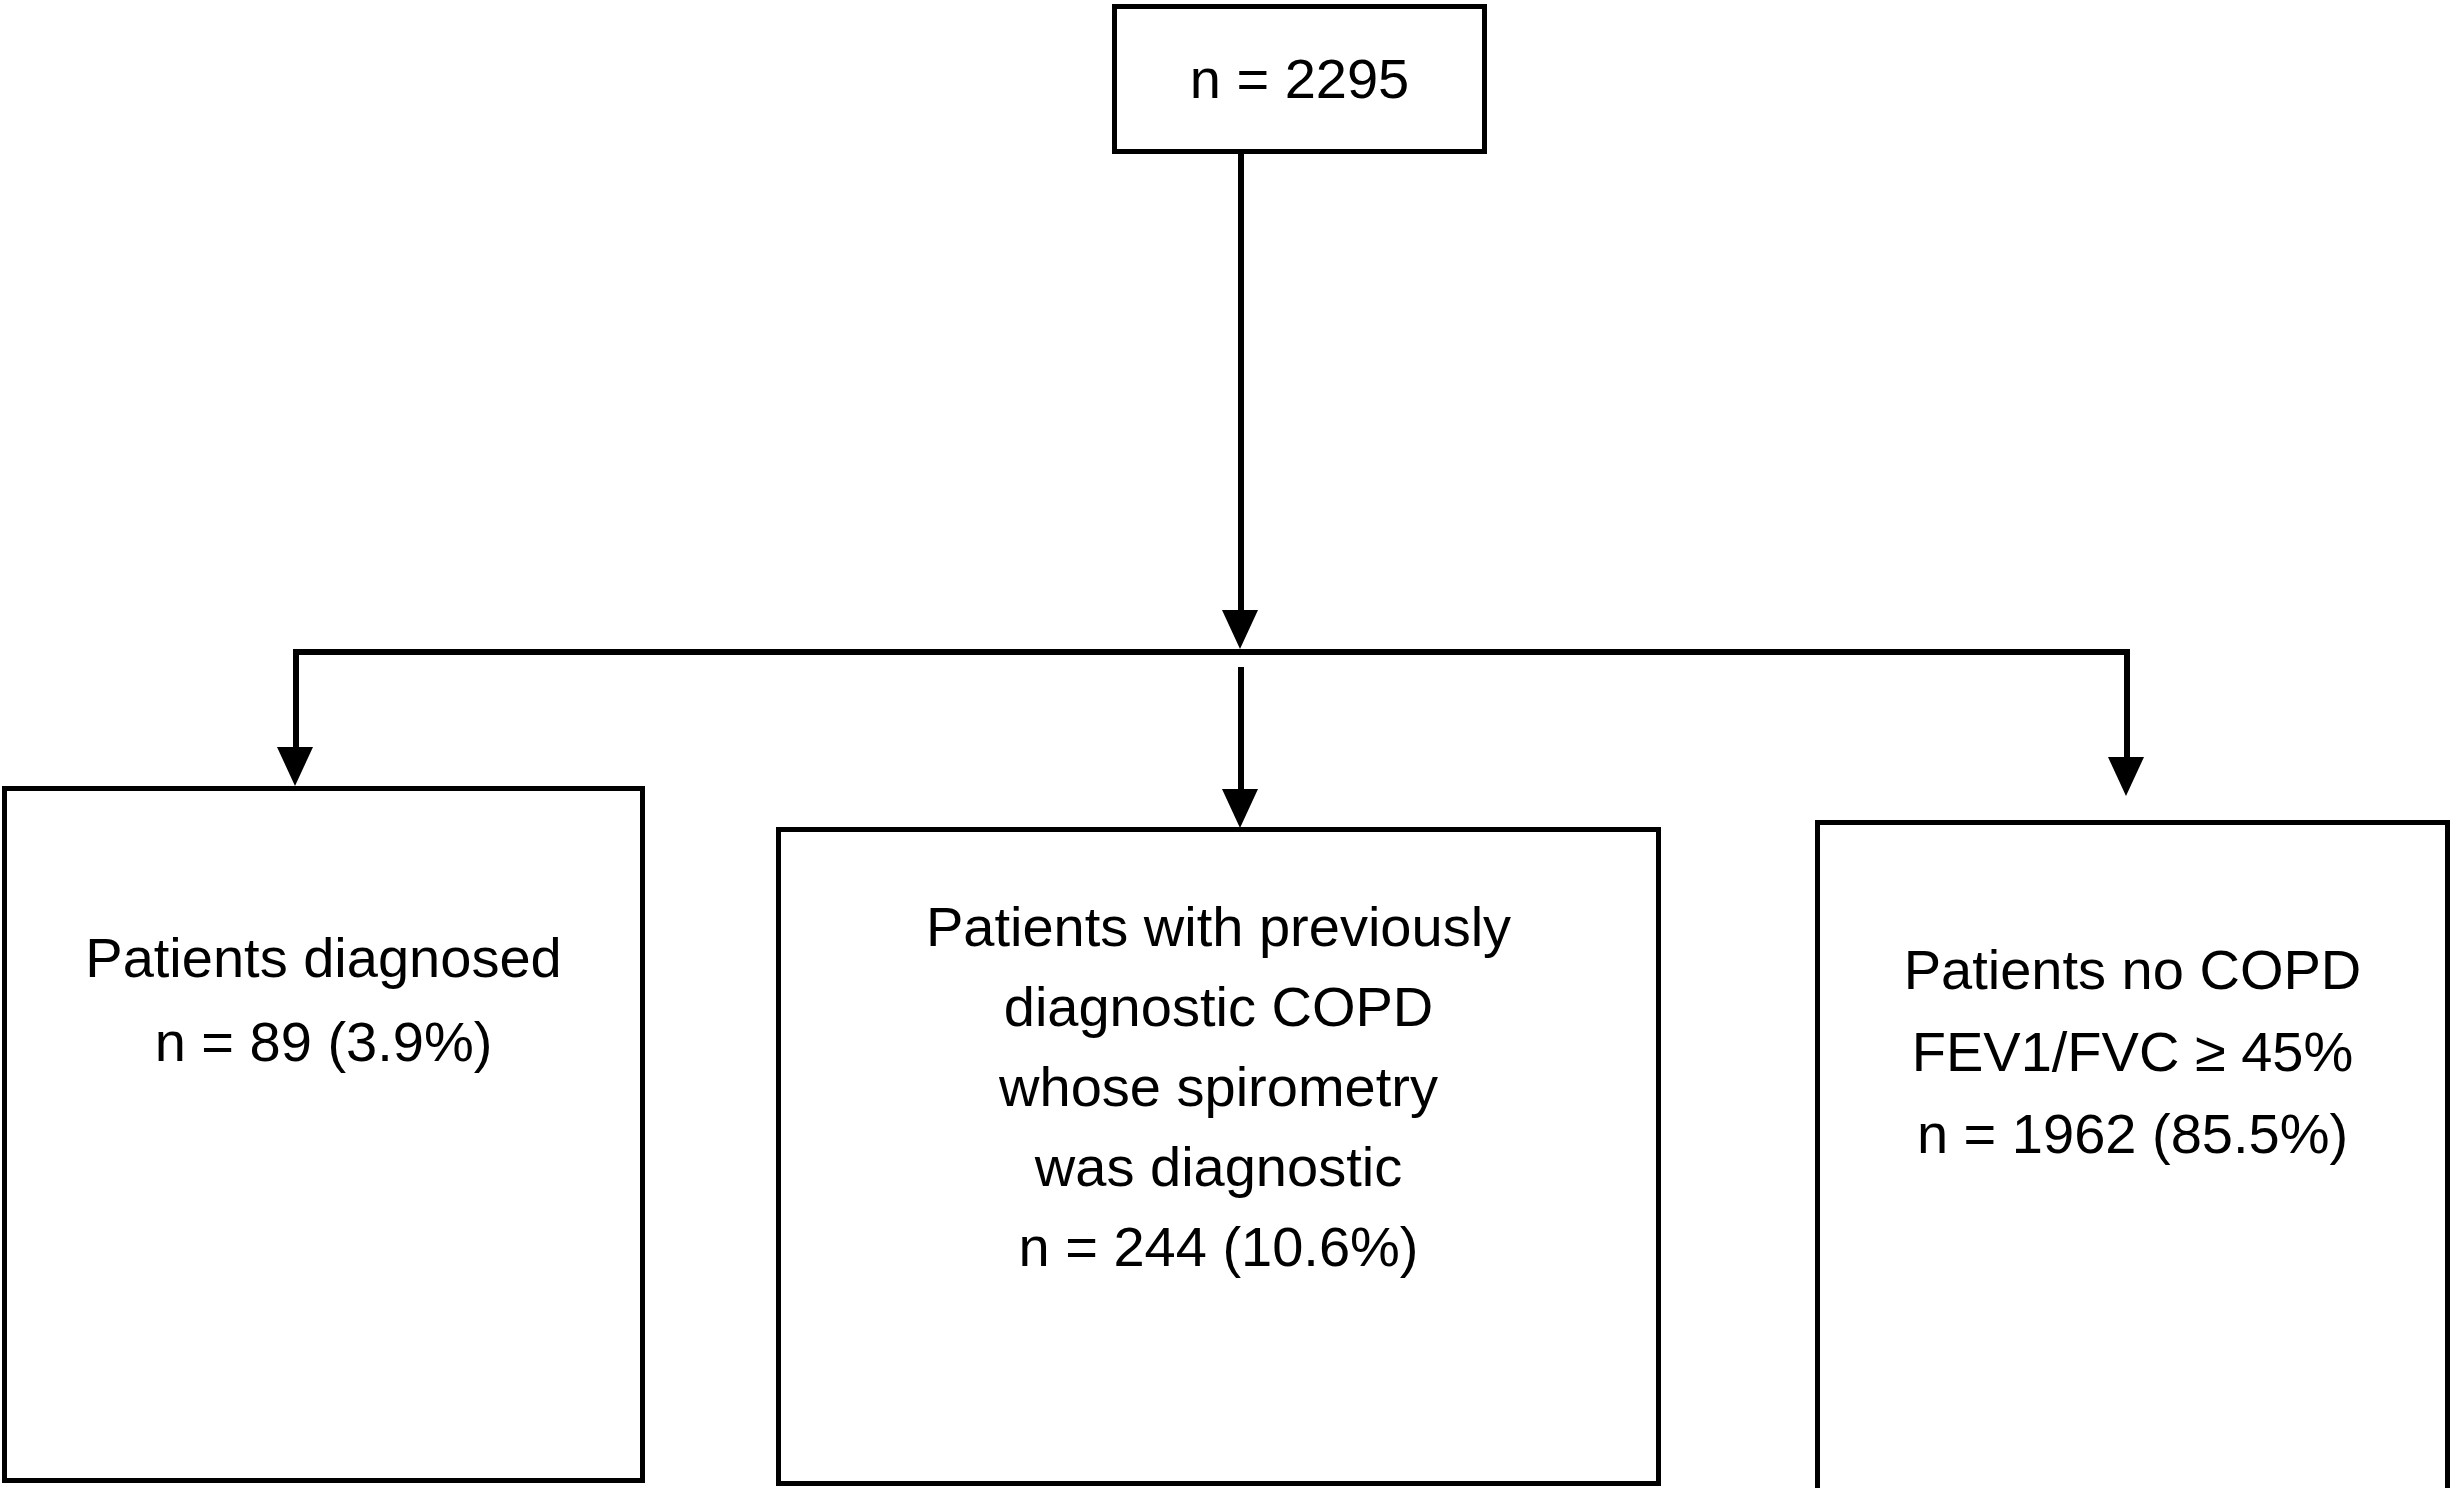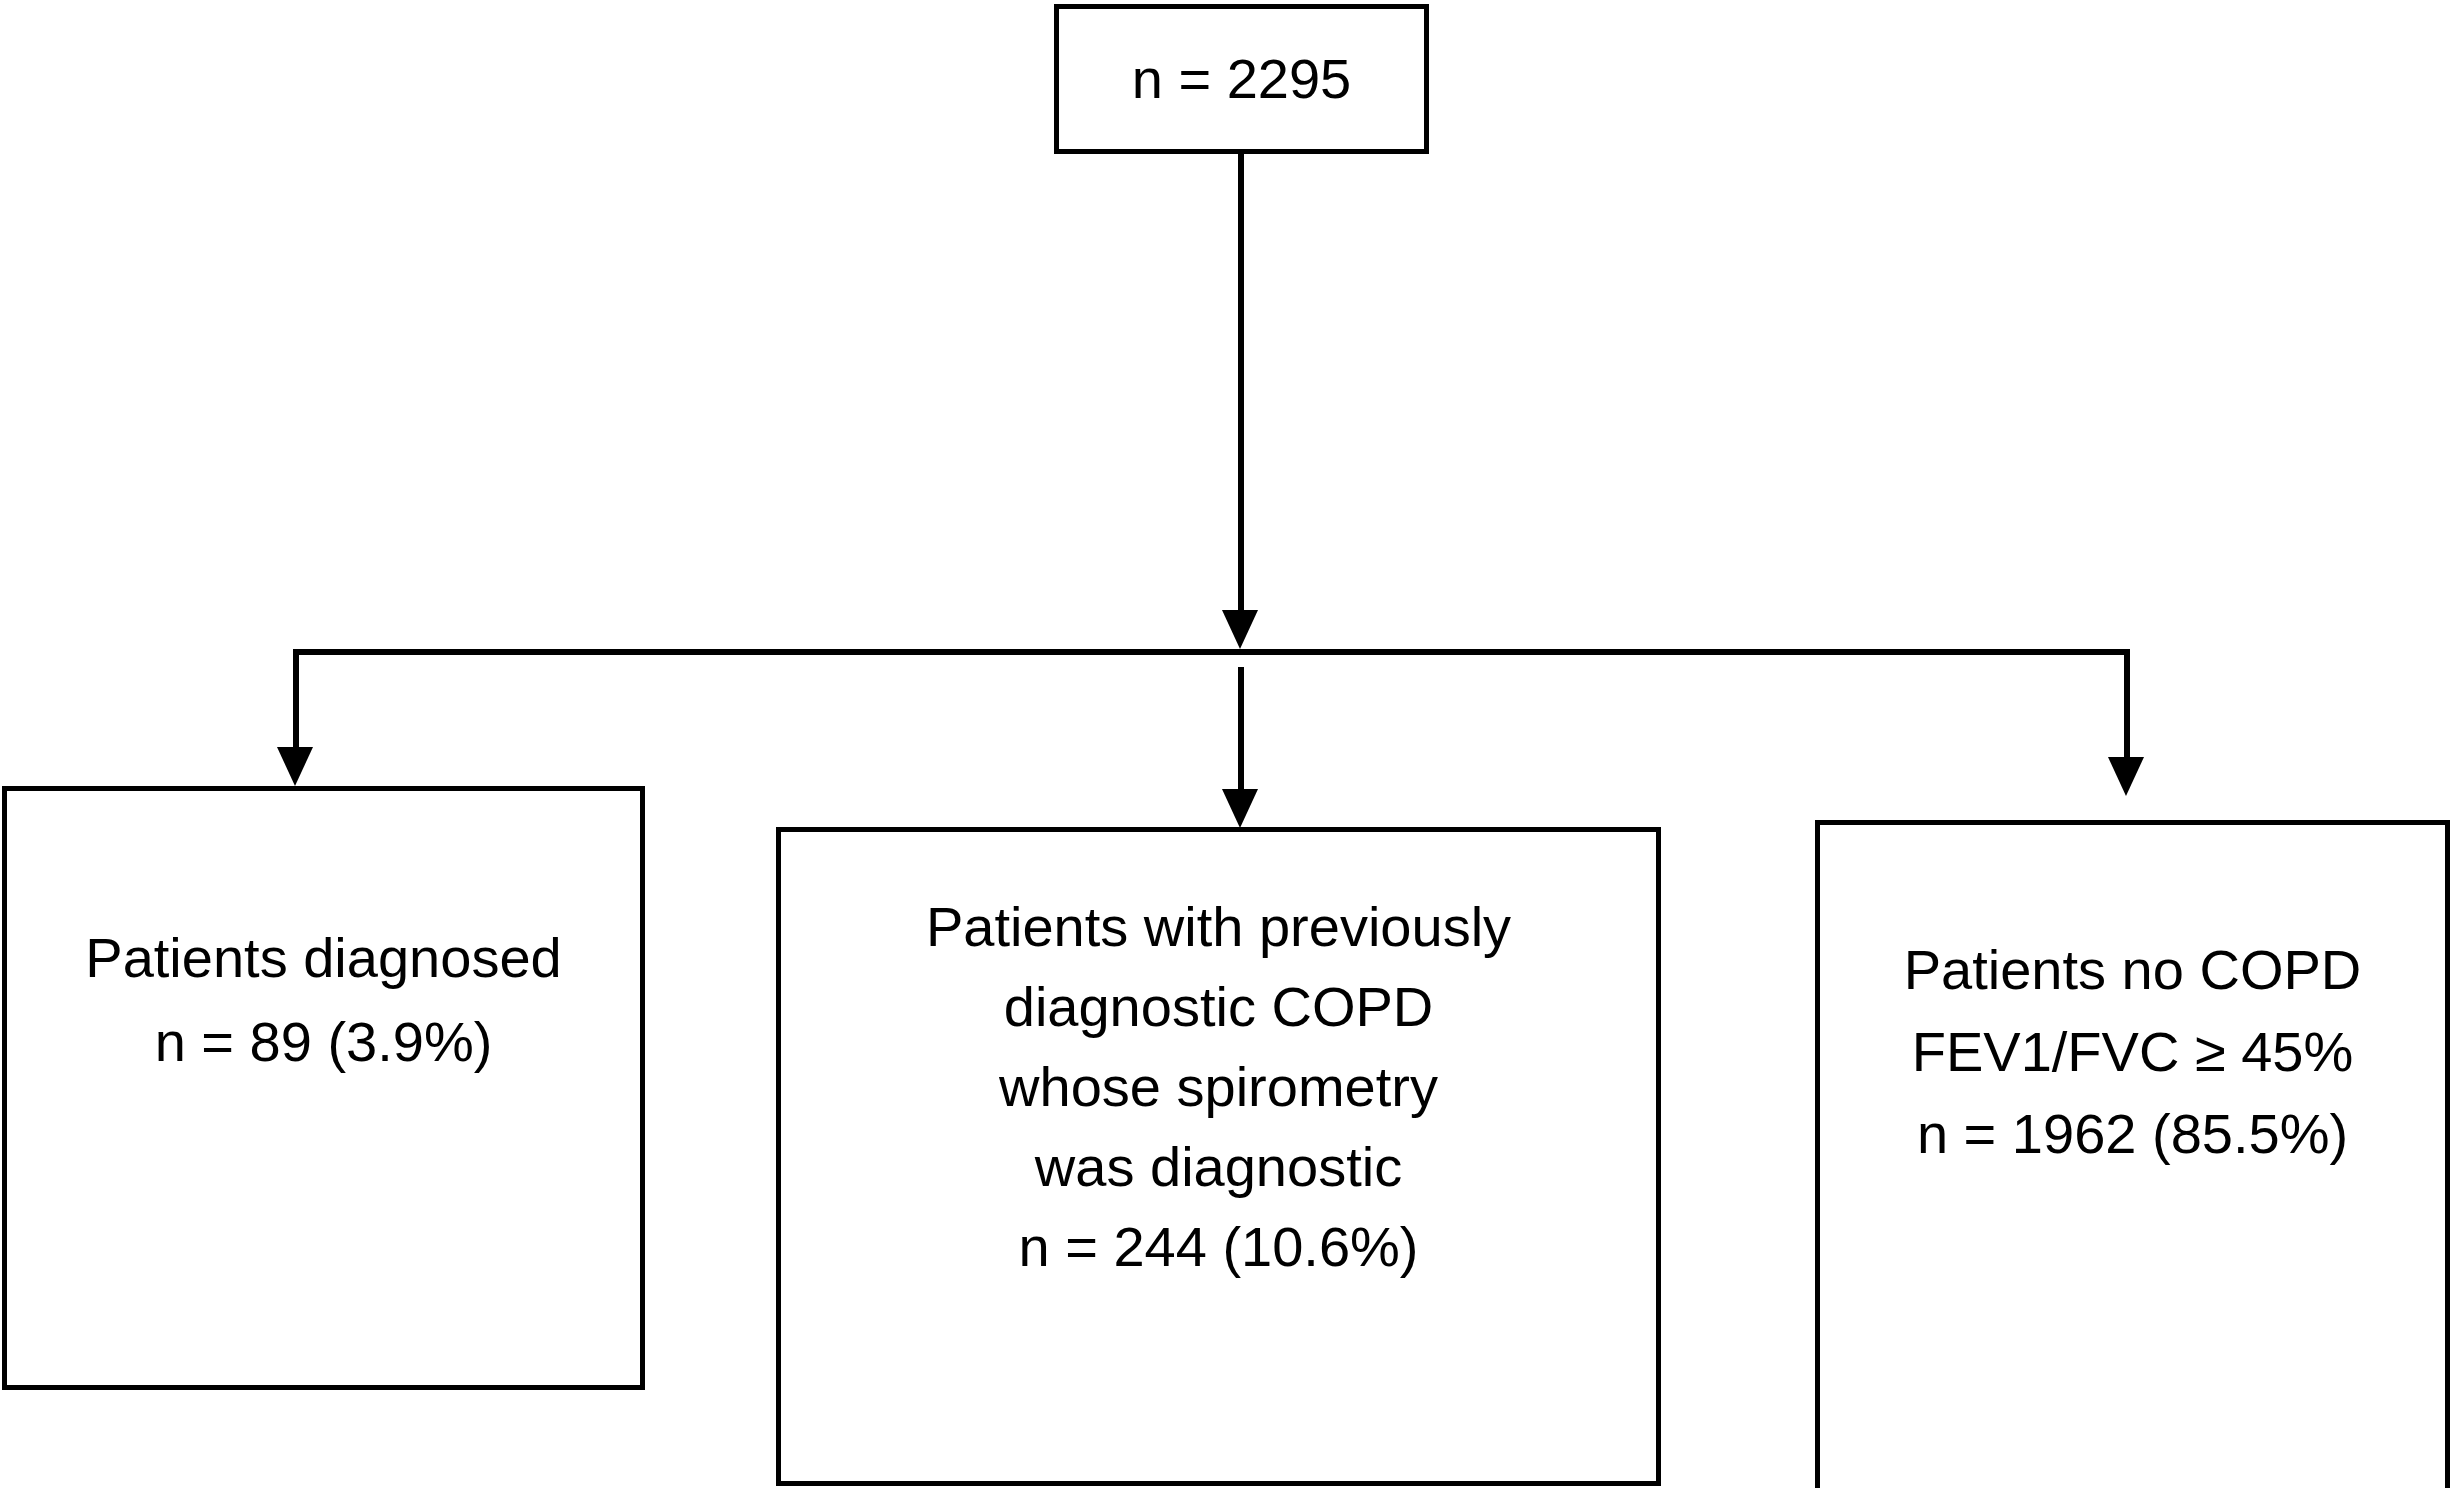--- a/index.html
+++ b/index.html
@@ -39,38 +39,38 @@
     position: absolute;
     width: 0;
     height: 0;
     border-left: 18.6px solid transparent;
     border-right: 18.6px solid transparent;
     border-top: 39px solid #000000;
   }
 
   
   #root-box {
-    left: 1054px; top: 3.9px; width: 375px; height: 150px;
+    left: 1112px; top: 3.9px; width: 375px; height: 150px;
     display: flex; align-items: center; justify-content: flex-end;
   }
 
   
   #stem-line        { left: 1238px; top: 154px; width: 5.9px; height: 456px; }
   #stem-arrowhead   { left: 1222px; top: 610px; }
   #h-line           { left: 293px;  top: 649px; width: 1837px; height: 5.9px; }
   #left-drop-line   { left: 293px;  top: 649px; width: 5.9px; height: 100px; }
   #left-arrowhead   { left: 277px;  top: 747px; }
   #center-drop-line { left: 1238px; top: 667px; width: 5.9px; height: 124px; }
   #center-arrowhead { left: 1222px; top: 789px; }
   #right-drop-line  { left: 2124px; top: 649px; width: 5.9px; height: 110px; }
   #right-arrowhead  { left: 2108px; top: 757px; }
 
   
   #branch-box-diagnosed {
-    left: 2px; top: 786px; width: 643px; height: 604px;
+    left: 2px; top: 786px; width: 643px; height: 697px;
     padding-top: 125px;
   }
   #branch-box-diagnosed .text-line { line-height: 84px; }
 
   #branch-box-undiagnosed {
     left: 776px; top: 827px; width: 885px; height: 659px;
     padding-top: 55px;
   }
   #branch-box-undiagnosed .text-line { line-height: 80px; }
 

